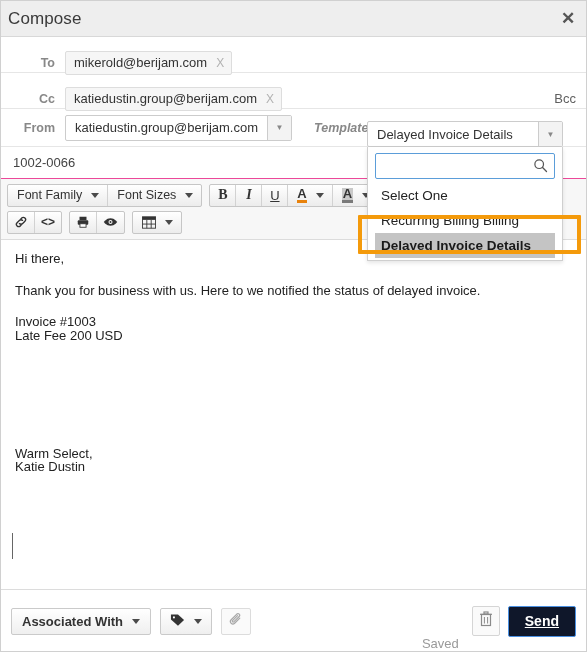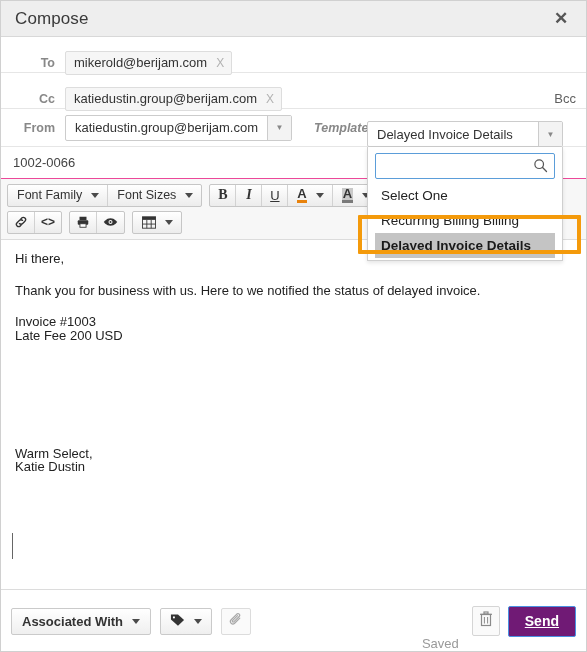--- a/index.html
+++ b/index.html
@@ -16,21 +16,21 @@
     background: #fff;
     border: 1px solid #d0d0d0;
   }
 
   
   .titlebar {
     height: 36px;
     background: #eeeeee;
     border-bottom: 1px solid #d8d8d8;
     display: flex; align-items: center;
-    padding: 0 14px;
+    padding: 0 7px;
     justify-content: space-between;
   }
   .title {
     font-size: 17px; color: #3a3a3a; font-weight: 400;
     letter-spacing: .1px;
   }
   .close-btn {
     margin-left: auto;
     width: 22px; height: 22px;
     display: flex; align-items: center; justify-content: center;
@@ -432,21 +432,21 @@
       <span>
         <svg width="14" height="16" viewBox="0 0 14 16" aria-hidden="true">
           <rect x="2.5" y="3.5" width="9" height="11" fill="none" stroke="#8a8a8a" stroke-width="1.2"></rect>
           <line x1="1" y1="3.3" x2="13" y2="3.3" stroke="#8a8a8a" stroke-width="1.2"></line>
           <rect x="5" y="1" width="4" height="2" fill="none" stroke="#8a8a8a" stroke-width="1.2"></rect>
           <line x1="5.4" y1="6" x2="5.4" y2="12.5" stroke="#8a8a8a" stroke-width="1"></line>
           <line x1="8.6" y1="6" x2="8.6" y2="12.5" stroke="#8a8a8a" stroke-width="1"></line>
         </svg>
       </span>
     </div>
-    <div class="send-btn" style="background: #701a75; border-color: rgb(74, 144, 226); text-decoration: underline;">
+    <div class="send-btn" style="background: #0f172a; border-color: rgb(74, 144, 226); text-decoration: underline;">
       <span>Send</span>
     </div>
   </div>
 
   <div class="tpl-wrap">
     <div class="tpl-select">
       <div class="select-text">Delayed Invoice Details</div>
       <div class="select-arrow">▼</div>
     </div>
     <div class="tpl-panel">

